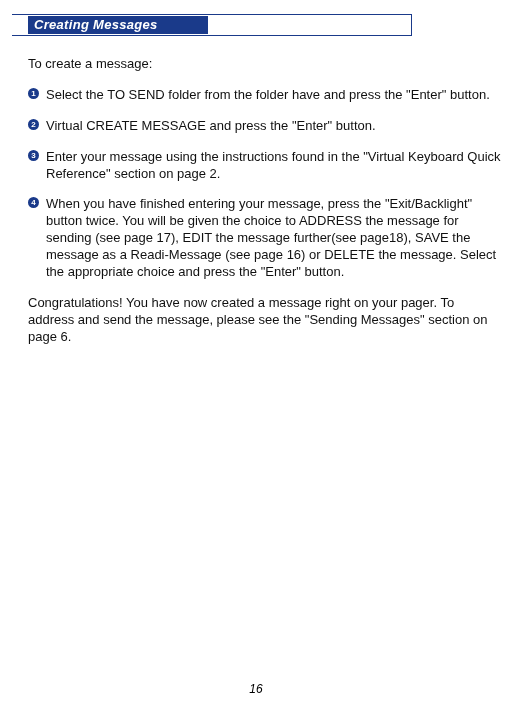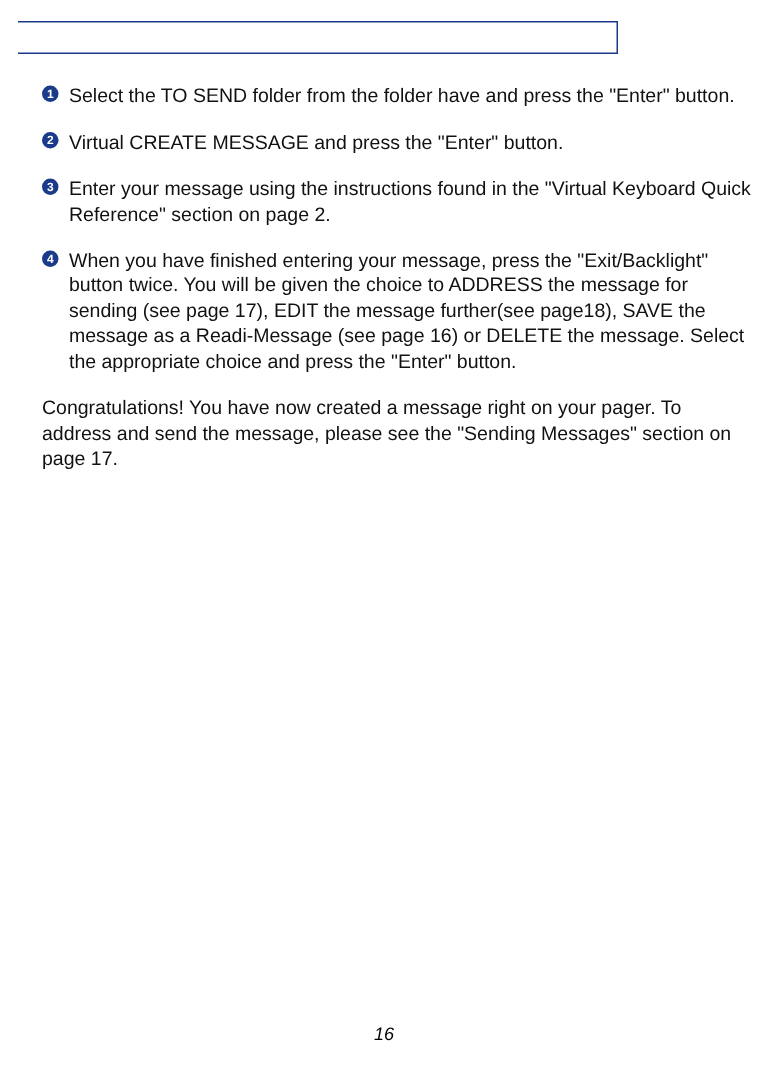--- a/index.html
+++ b/index.html
@@ -88,25 +88,27 @@
     font-style: italic;
   }
 </style>
 </head>
 <body>
 
 <div class="page">
 
   <div class="title-wrap">
     <div class="title-border"></div>
+    <div class="title-bar">Creating Messages</div>
   </div>
 
   <div class="body">
 
 
+    <div class="lead">To create a message:</div>
 
     <div class="step">
       <span class="num">
           <span class="circ">1</span>
         </span>
       <span class="txt">Select the TO SEND folder from the folder have and press the "Enter" button.</span>
     </div>
 
     <div class="step">
       <span class="num">
@@ -122,19 +124,19 @@
       <span class="txt">Enter your message using the instructions found in the "Virtual Keyboard Quick Reference" section on page 2.</span>
     </div>
 
     <div class="step">
       <span class="num">
           <span class="circ">4</span>
         </span>
       <span class="txt">When you have finished entering your message, press the "Exit/Backlight" button twice.  You will be given the choice to ADDRESS the message for sending (see page 17), EDIT the message further(see page18), SAVE the message as a Readi-Message (see page 16) or DELETE the message.  Select the appropriate choice and press the "Enter" button.</span>
     </div>
 
-    <div class="para">Congratulations!  You have now created a message right on your pager.  To address and send the message, please see the "Sending Messages" section on page 17.</div>
+    <div class="para">Congratulations!  You have now created a message right on your pager.  To address and send the message, please see the "Sending Messages" section on page 6.</div>
 
   </div>
 
 </div>
 
 <div class="footer-num">16</div>
 
 </body></html>

